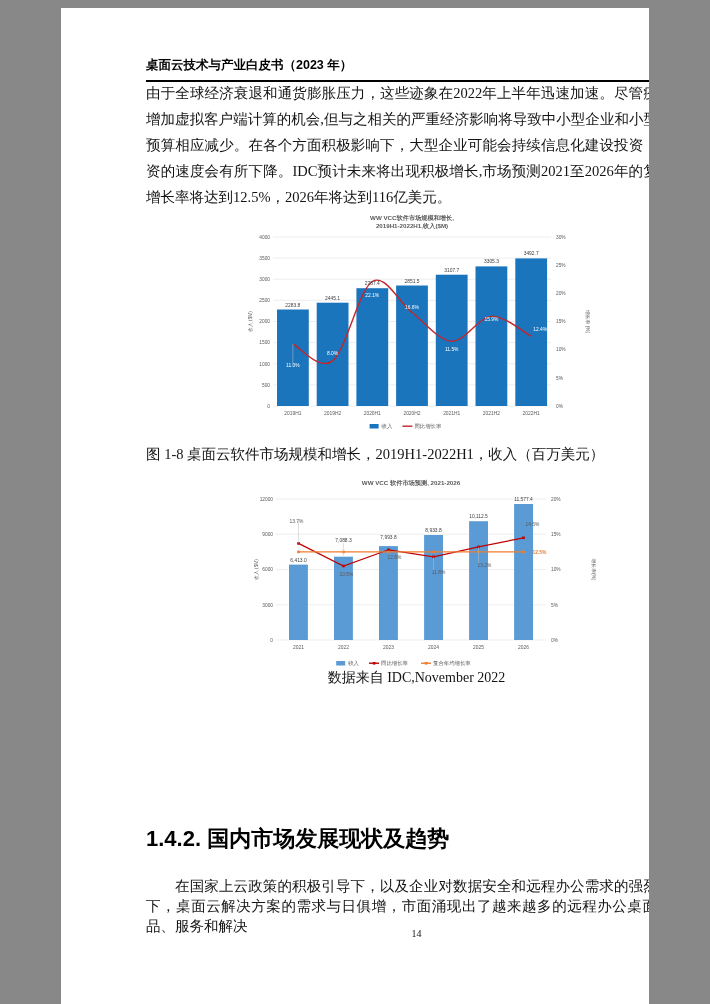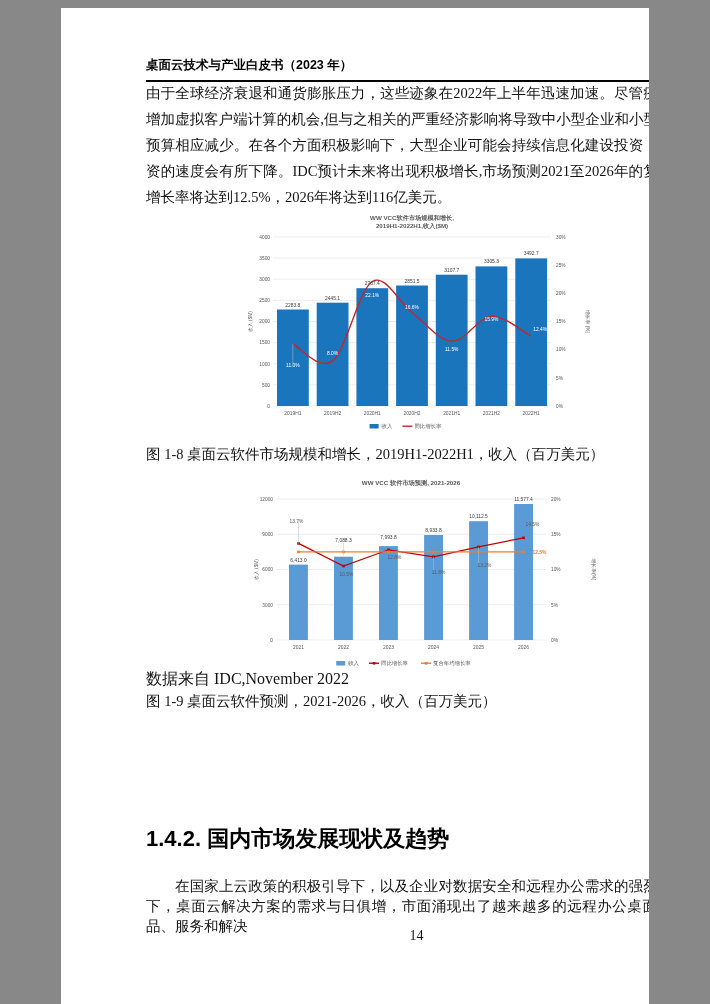--- a/index.html
+++ b/index.html
@@ -9,24 +9,24 @@
        font-weight:bold;font-size:12.5px;color:#000;}
   .hdr-rule{position:absolute;left:85px;top:72px;width:541px;height:2px;background:#000;}
   .body-par{position:absolute;left:85px;width:541px;font-size:14.5px;line-height:26px;
             text-align:justify;text-justify:inter-ideograph;color:#141414;margin:0;}
   .p1{top:72px;}
   .p2{top:702px;line-height:28px;text-indent:2em;}
   .p3{top:868px;line-height:20px;text-indent:2em;}
   .caption{position:absolute;left:85px;width:541px;text-align:left;font-size:14.5px;color:#141414;margin:0;}
   .cap8{top:437px;}
   .cap9{top:684px;}
-  .source{position:absolute;left:85px;top:661px;width:541px;text-align:left;font-size:16px;color:#141414;margin:0;}
+  .source{position:absolute;left:85px;top:661px;width:541px;text-align:center;font-size:14px;color:#141414;margin:0;}
   .heading{position:absolute;left:85px;top:816px;width:541px;margin:0;font-family:"Liberation Sans",sans-serif;
            font-weight:bold;font-size:22px;color:#000;}
-  .pagenum{position:absolute;left:85px;top:920px;width:541px;text-align:center;font-size:14px;color:#141414;}
+  .pagenum{position:absolute;left:85px;top:920px;width:541px;text-align:center;font-size:10px;color:#141414;}
   .chart-wrap{position:absolute;}
   .cw1{left:185px;top:203px;width:345px;height:222px;}
   .cw2{left:191px;top:467px;width:345px;height:195px;}
   svg text{font-family:"Liberation Sans",sans-serif;}
 </style>
 </head>
 <body>
 
 <div class="page">
 
@@ -197,21 +197,20 @@
           <rect x="120.8" y="187" width="2.6" height="2.6" fill="#c00000"></rect>
           <text x="129" y="190" font-size="5.4" fill="#595959" text-anchor="start">同比增长率</text>
           <line x1="169" y1="188.2" x2="179" y2="188.2" stroke="#ed7d31" stroke-width="1.4"></line>
           <rect x="172.8" y="187" width="2.6" height="2.6" fill="#ed7d31"></rect>
           <text x="181" y="190" font-size="5.4" fill="#595959" text-anchor="start">复合年均增长率</text>
         </g>
       </svg>
   </div>
 
   <p class="source">数据来自 IDC,November 2022</p>
-  <p class="caption cap9">图 1-9 桌面云软件预测，2021-2026，收入（百万美元）</p>
 
 
   <h2 class="heading">1.4.2. 国内市场发展现状及趋势</h2>
 
   <p class="body-par p3">在国家上云政策的积极引导下，以及企业对数据安全和远程办公需求的强烈驱动下，桌面云解决方案的需求与日俱增，市面涌现出了越来越多的远程办公桌面云产品、服务和解决</p>
 
   <div class="pagenum">14</div>
 
 </div>
 

